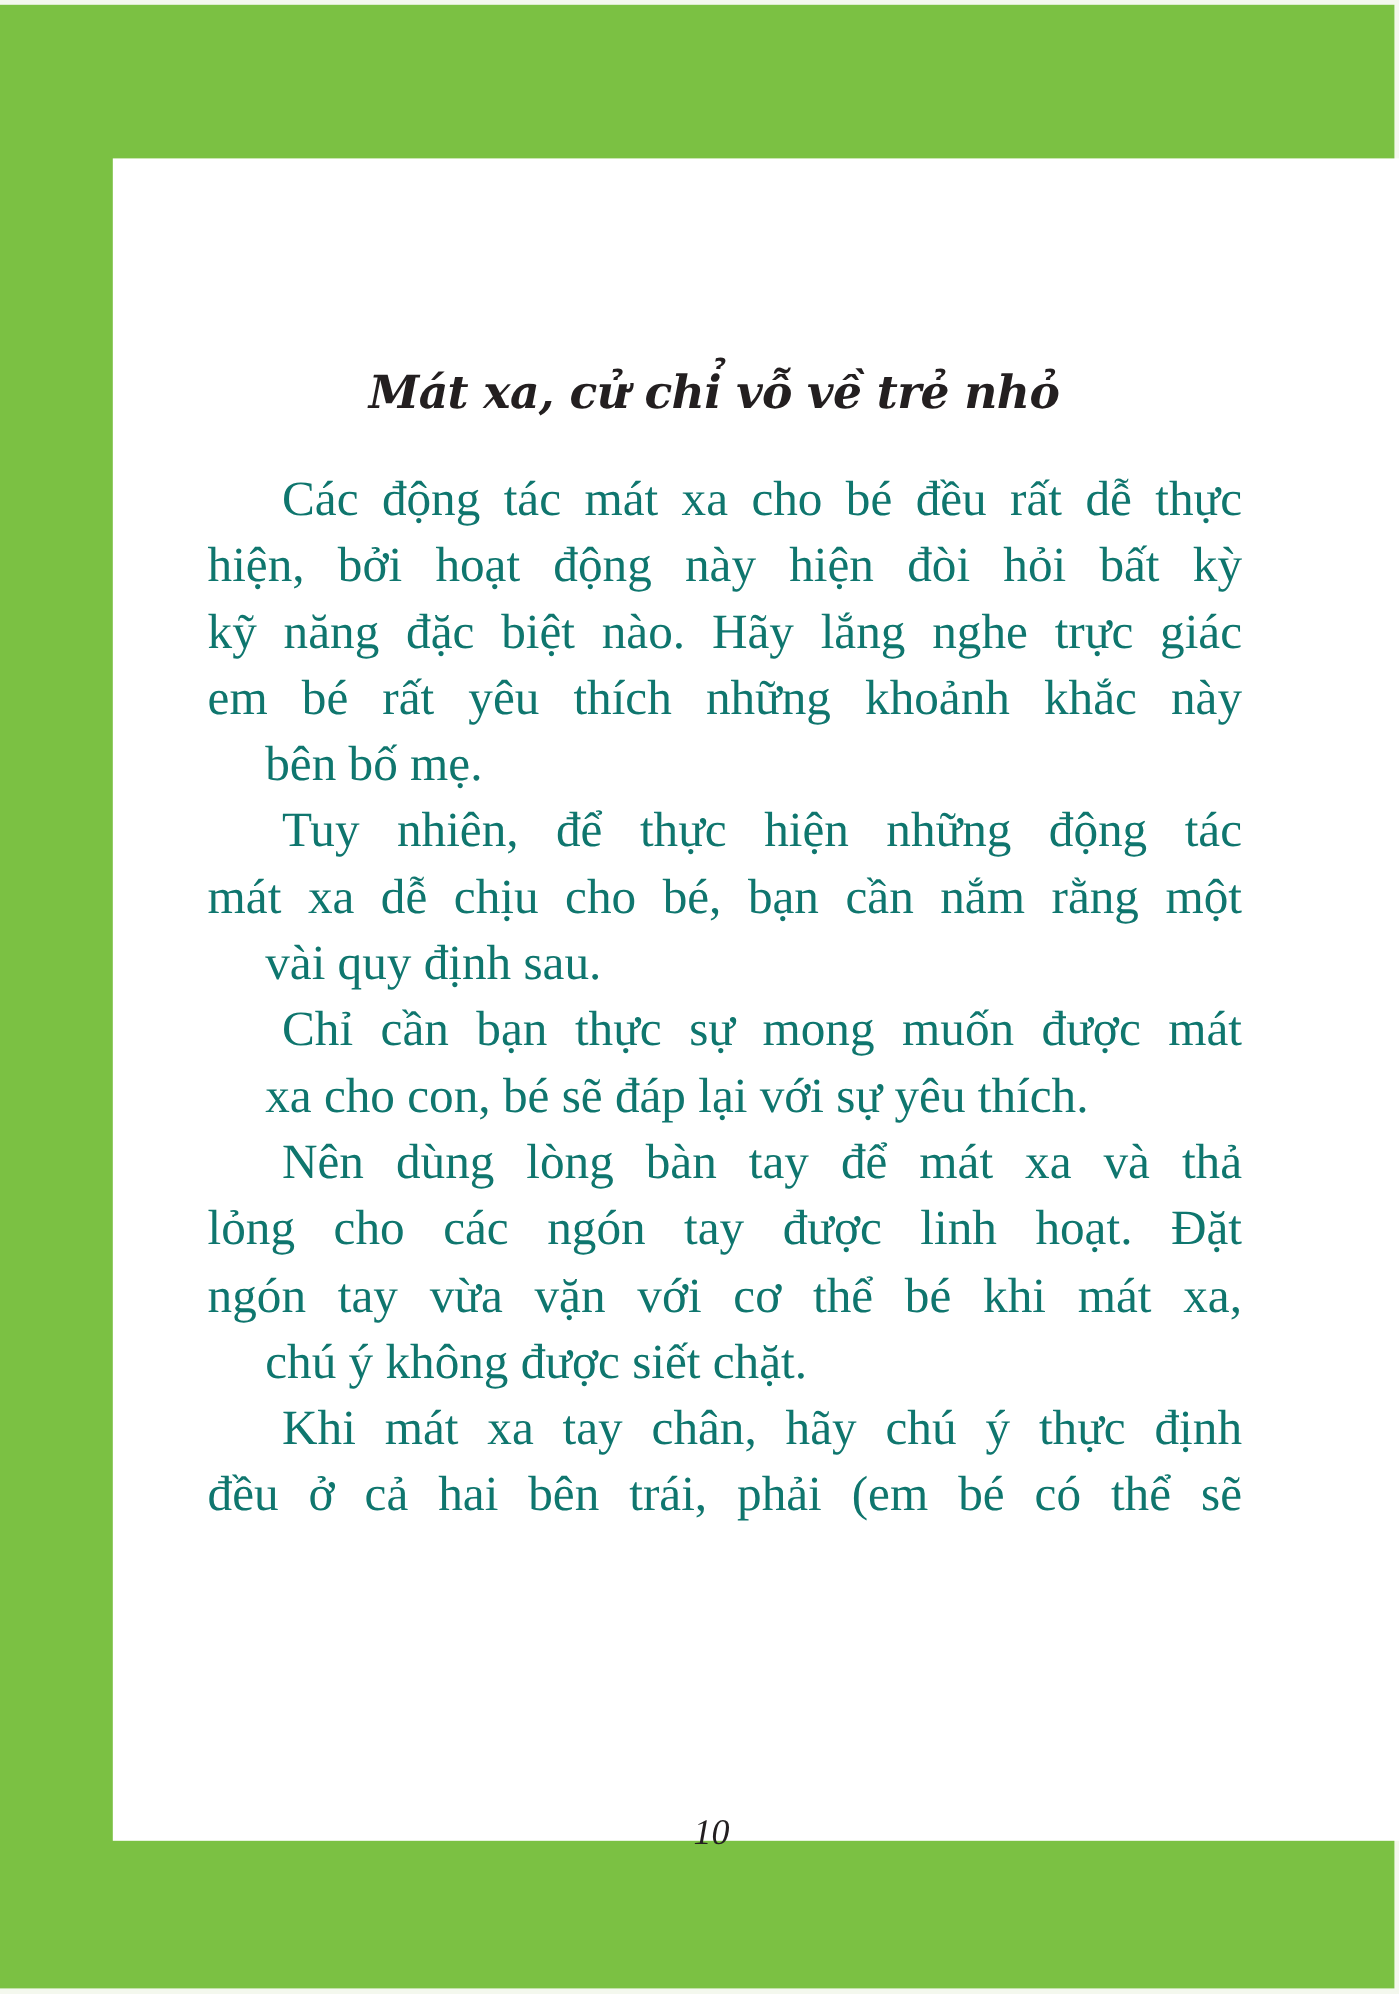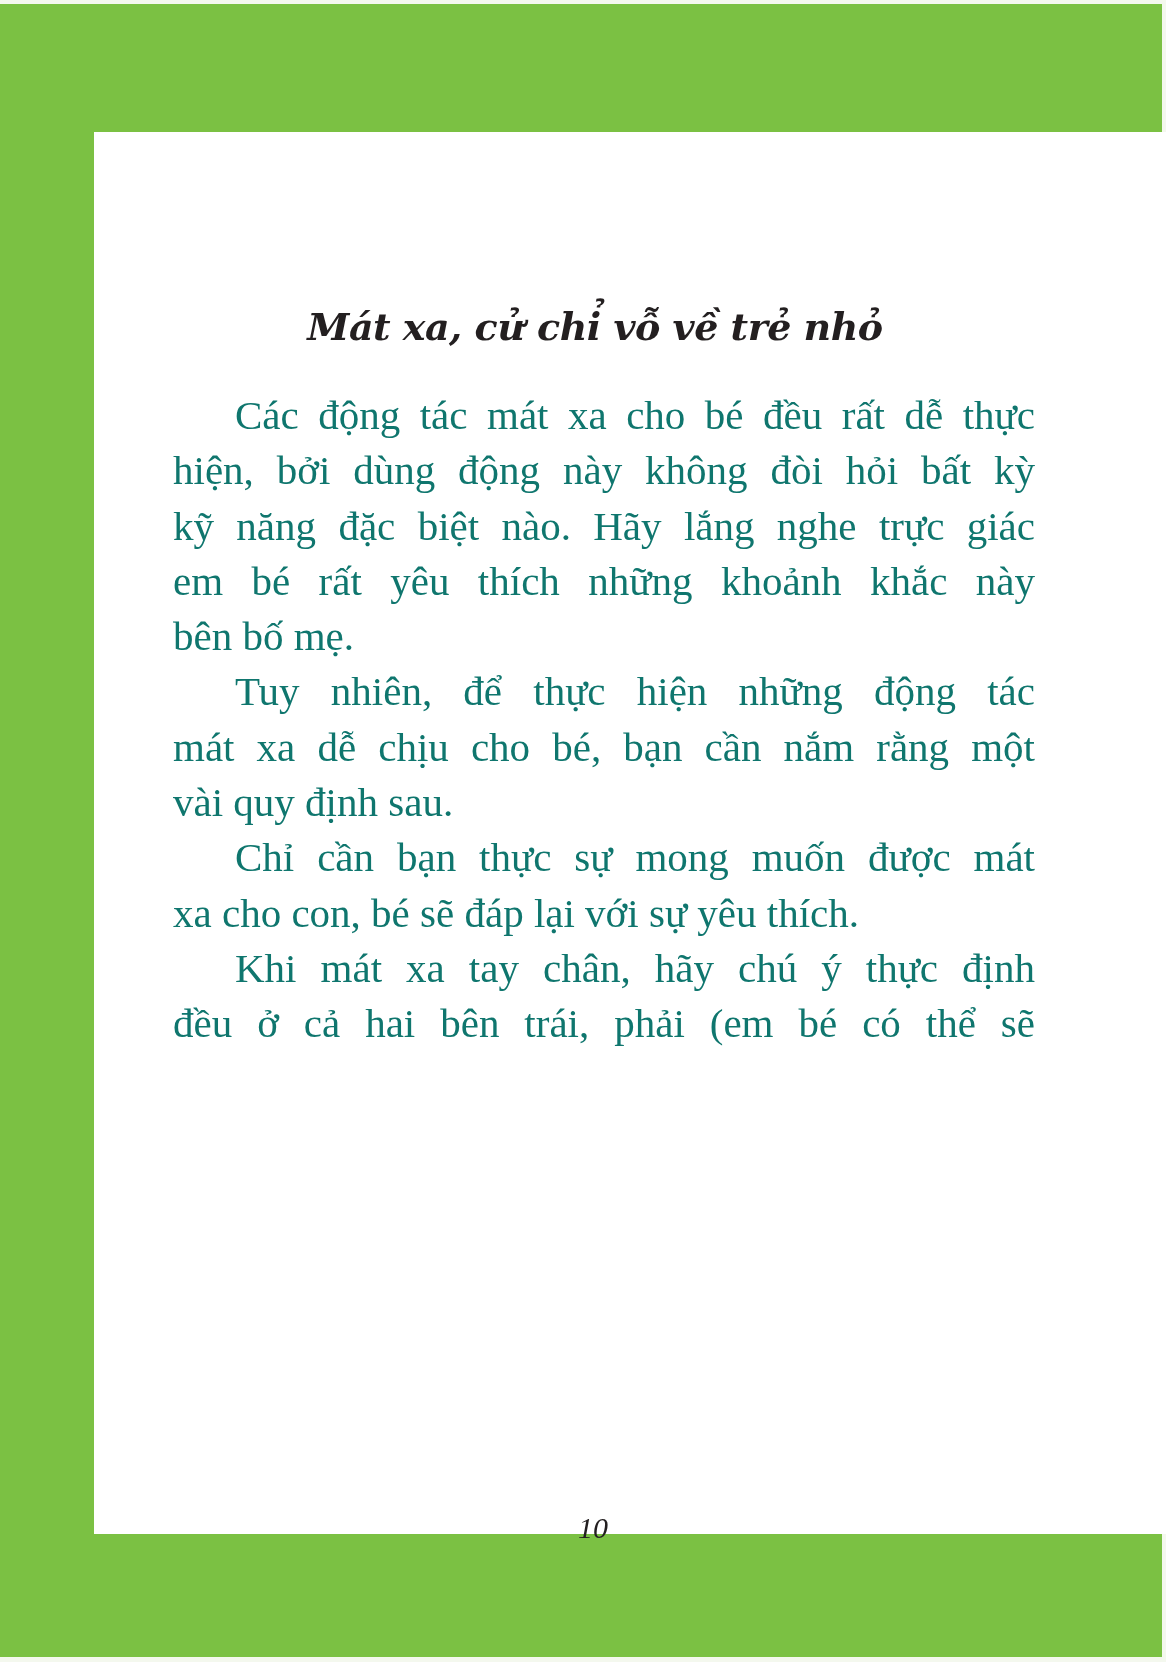--- a/index.html
+++ b/index.html
@@ -56,20 +56,21 @@
       text-align: justify;
     }
     .line {
       display: block;
       text-align: justify;
       text-align-last: justify;
       white-space: nowrap;
     }
     .line.last {
       text-align-last: left;
+      margin-left: 48px;
     }
     .line.first {
       padding-left: 62px;
     }
     .page-number {
       position: absolute;
       left: 0;
       top: 1511px;
       width: 1186px;
       text-align: center;
@@ -84,37 +85,43 @@
 
 <div class="page-frame"></div>
 <div class="content-panel"></div>
 
 <h1 class="title">Mát xa, cử chỉ vỗ về trẻ nhỏ</h1>
 
 <div class="body-text">
 
   <div class="para-block">
     <span class="line first">Các động tác mát xa cho bé đều rất dễ thực</span>
-    <span class="line">hiện, bởi dùng động này không đòi hỏi bất kỳ</span>
+    <span class="line">hiện, bởi hoạt động này hiện đòi hỏi bất kỳ</span>
     <span class="line">kỹ năng đặc biệt nào. Hãy lắng nghe trực giác</span>
     <span class="line">em bé rất yêu thích những khoảnh khắc này</span>
     <span class="line last">bên bố mẹ.</span>
   </div>
 
   <div class="para-block">
     <span class="line first">Tuy nhiên, để thực hiện những động tác</span>
     <span class="line">mát xa dễ chịu cho bé, bạn cần nắm rằng một</span>
     <span class="line last">vài quy định sau.</span>
   </div>
 
   <div class="para-block">
     <span class="line first">Chỉ cần bạn thực sự mong muốn được mát</span>
     <span class="line last">xa cho con, bé sẽ đáp lại với sự yêu thích.</span>
   </div>
 
+  <div class="para-block">
+    <span class="line first">Nên dùng lòng bàn tay để mát xa và thả</span>
+    <span class="line">lỏng cho các ngón tay được linh hoạt. Đặt</span>
+    <span class="line">ngón tay vừa vặn với cơ thể bé khi mát xa,</span>
+    <span class="line last">chú ý không được siết chặt.</span>
+  </div>
 
 
   <div class="para-block">
     <span class="line first">Khi mát xa tay chân, hãy chú ý thực định</span>
     <span class="line">đều ở cả hai bên trái, phải (em bé có thể sẽ</span>
   </div>
 </div>
 
 <div class="page-number">10</div>
 

